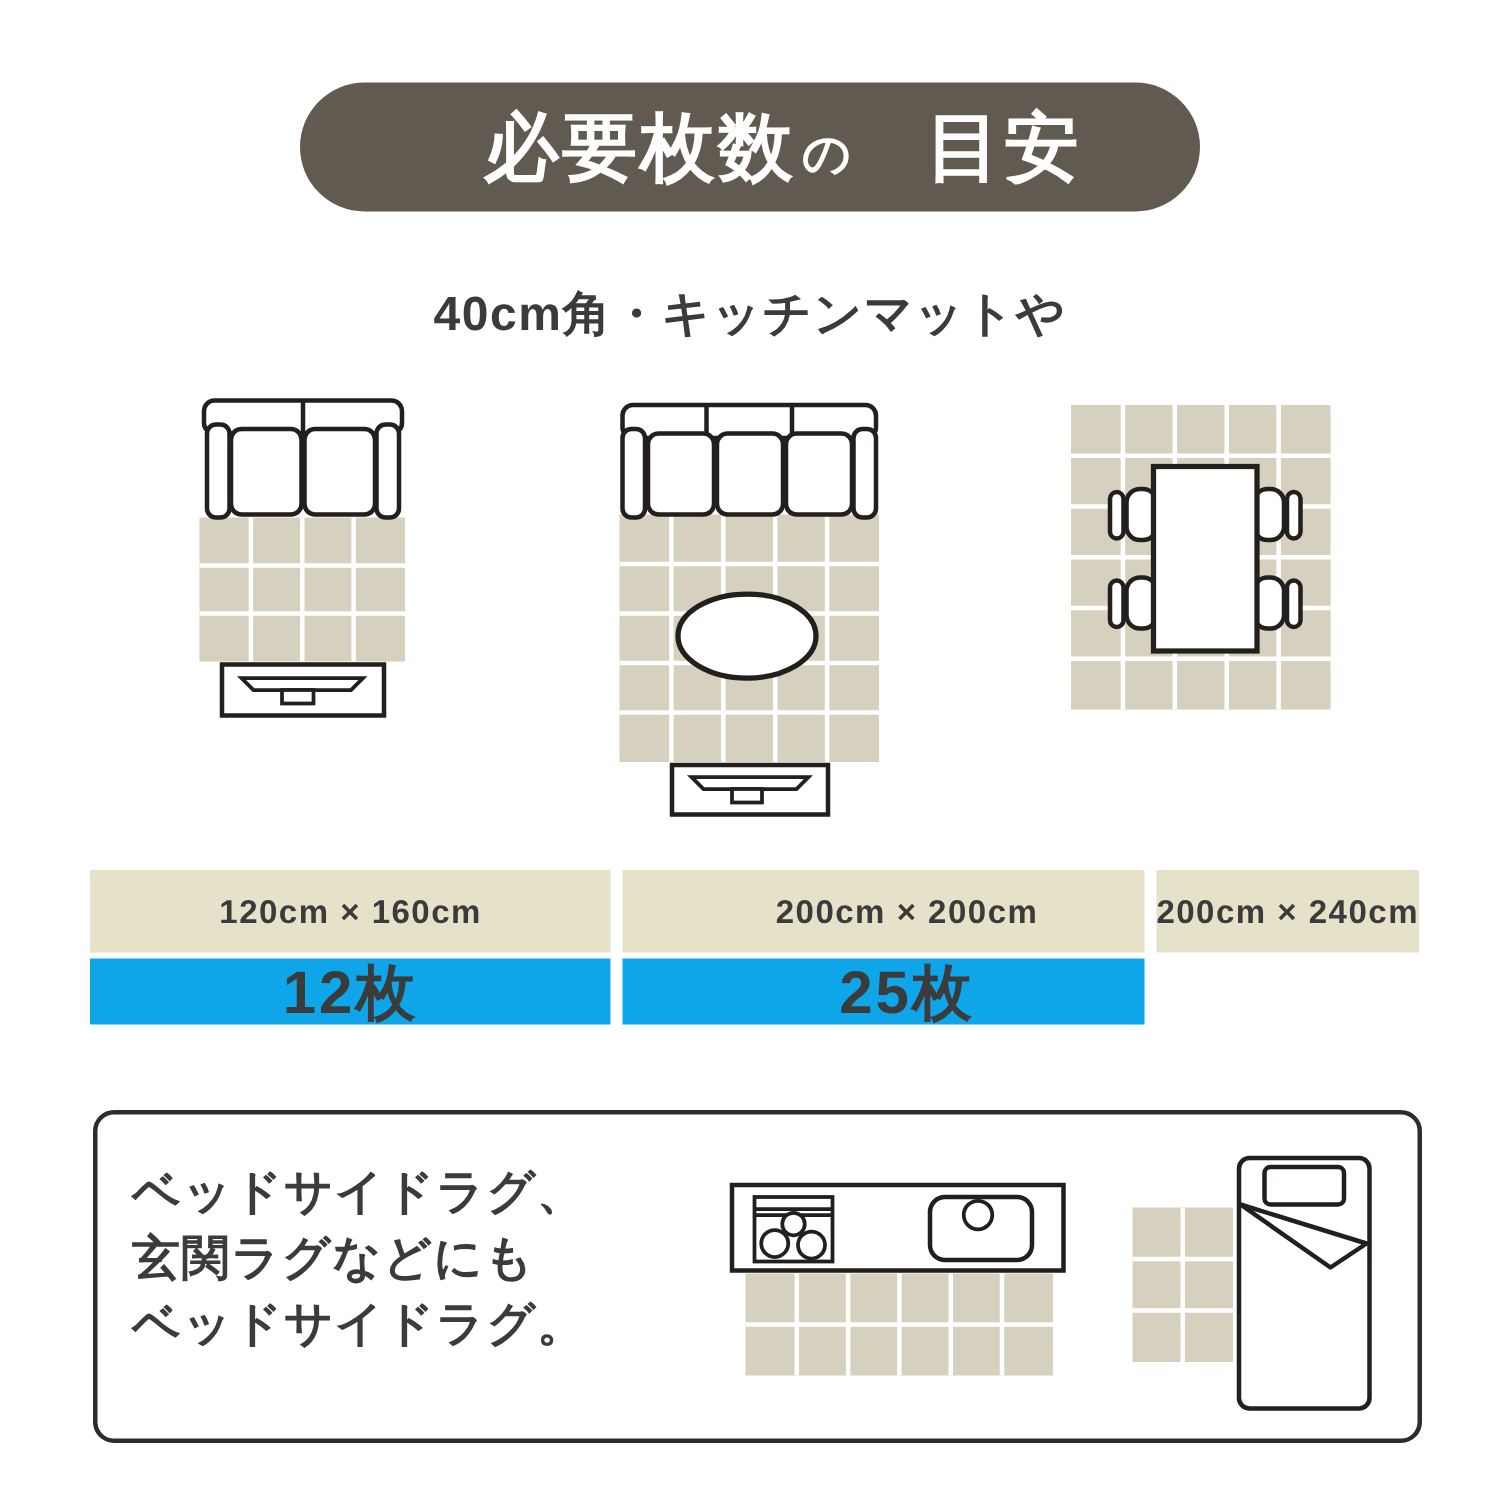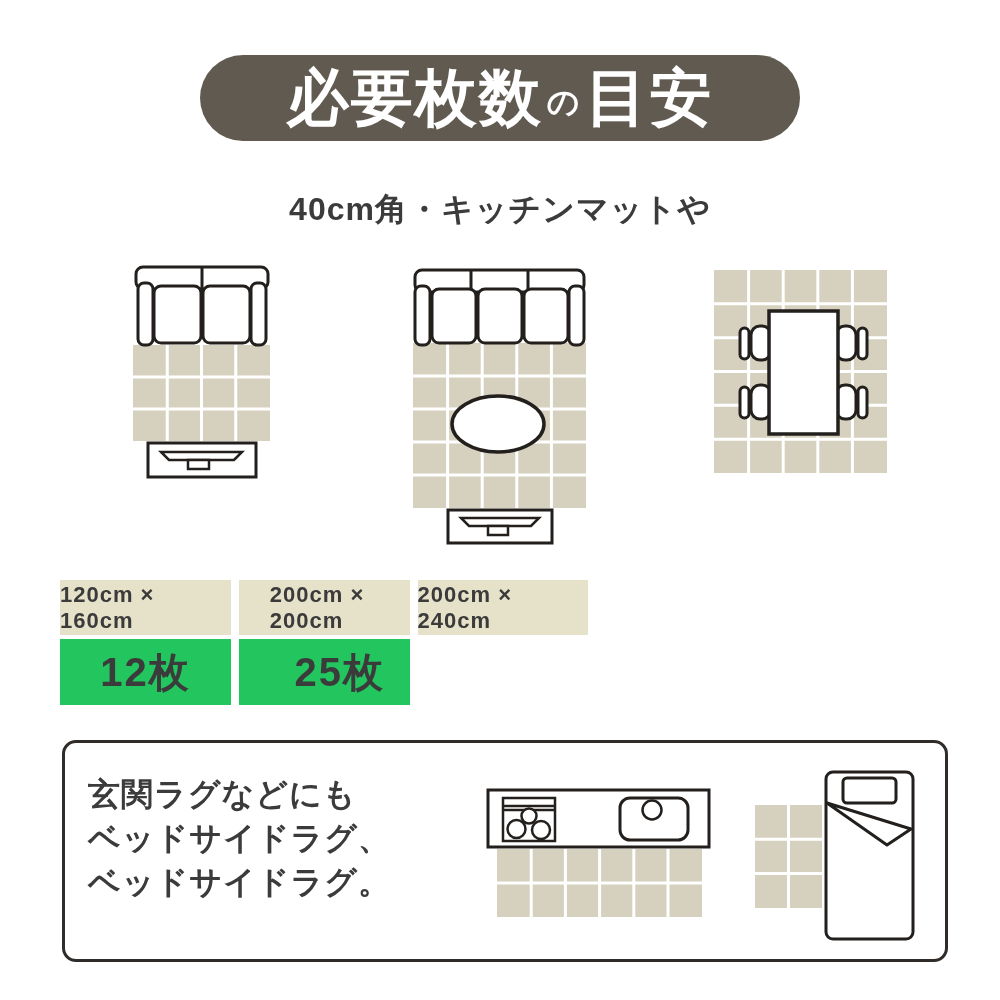--- a/index.html
+++ b/index.html
@@ -6,45 +6,45 @@
   .canvas{
     position:relative;width:1000px;height:1000px;background:#ffffff;overflow:hidden;
     font-family:"Liberation Sans","DejaVu Sans",sans-serif;color:#3b3b3b;
   }
   
   .title-banner{
     position:absolute;left:200px;top:55px;width:600px;height:86px;border-radius:43px;
     background:#615a50;display:flex;align-items:center;justify-content:center;
   }
   .title-text{color:#ffffff;font-weight:800;display:flex;align-items:center;letter-spacing:2px;}
-  .t-large{font-size:62px;line-height:1;}
+  .t-large{font-size:50px;line-height:1;margin-left:44px;}
   .t-small{font-size:32px;line-height:1;padding:0 4px;position:relative;top:4px;}
   
   .subtitle{
     position:absolute;left:0;top:188px;width:1000px;text-align:center;
     font-size:32px;font-weight:800;color:#3b3b3b;letter-spacing:1px;
   }
   
   .ill{position:absolute;}
   .ill-1{left:100px;top:253px;}
   .ill-2{left:405px;top:253px;}
   .ill-3{left:710px;top:265px;}
   .ill-kitchen{left:485px;top:785px;}
   .ill-bed{left:750px;top:765px;}
   
   .size-table{
     position:absolute;left:60px;top:580px;width:886px;
-    display:grid;grid-template-columns:repeat(5,1fr);column-gap:8px;row-gap:4px;
+    display:grid;grid-template-columns:repeat(2,1fr);column-gap:8px;row-gap:4px;
   }
   .size-header{
     background:#e6e2ca;height:55px;display:flex;align-items:center;justify-content:center;
     font-size:22px;font-weight:800;color:#3b3b3b;letter-spacing:1px;
   }
   .size-value{
-    background:#22c55e;height:66px;display:flex;align-items:center;justify-content:center;
+    background:#0ea5e9;height:44px;display:flex;align-items:center;justify-content:center;
     font-size:40px;font-weight:800;color:#3b3b3b;letter-spacing:2px;
   }
   .c1{grid-column:1;} .c2{grid-column:2;padding-left:31px;} .c3{grid-column:3;}
   
   .note-box{
     position:absolute;left:62px;top:740px;width:886px;height:222px;
     border:3px solid #2f2c29;border-radius:14px;background:#ffffff;box-sizing:border-box;
   }
   .note-text{
     position:absolute;left:88px;top:772px;
@@ -138,22 +138,22 @@
   <div class="size-table">
     <div class="size-header c1">120cm × 160cm</div>
     <div class="size-header c2">200cm × 200cm</div>
     <div class="size-header c3">200cm × 240cm</div>
     <div class="size-value c1">12枚</div>
     <div class="size-value c2">25枚</div>
   </div>
 
   <div class="note-box"></div>
   <div class="note-text">
+    <div>ベッドサイドラグ、</div>
     <div>玄関ラグなどにも</div>
-    <div>ベッドサイドラグ、</div>
     <div>ベッドサイドラグ。</div>
   </div>
 
   <svg class="ill ill-kitchen" width="230" height="135" viewBox="0 0 230 135">
     <g>
       <rect x="12" y="64" width="205" height="68" fill="#d6d0be"></rect>
       <path d="M46.2 64V132M80.4 64V132M114.6 64V132M148.8 64V132M183 64V132M12 98H217" stroke="#ffffff" stroke-width="3" fill="none"></path>
     </g>
     <g fill="#ffffff" stroke="#221f1c">
       <rect x="3" y="5" width="221" height="57" stroke-width="3"></rect>

